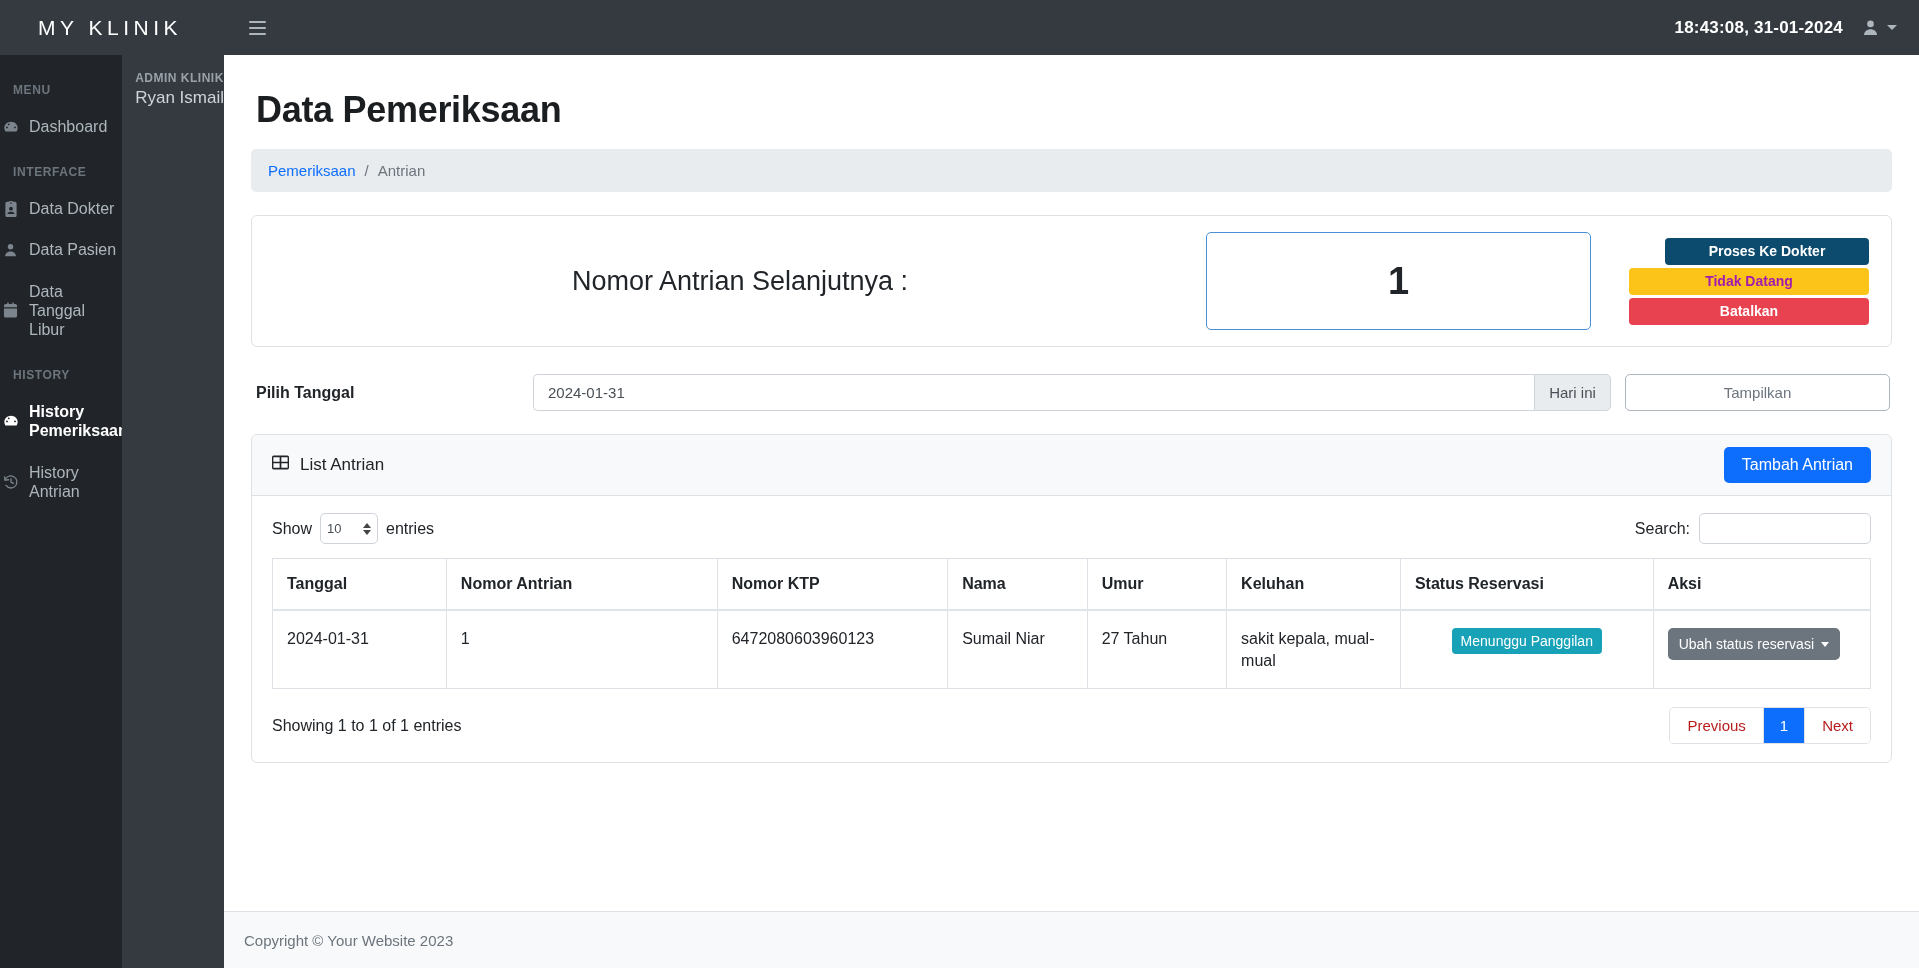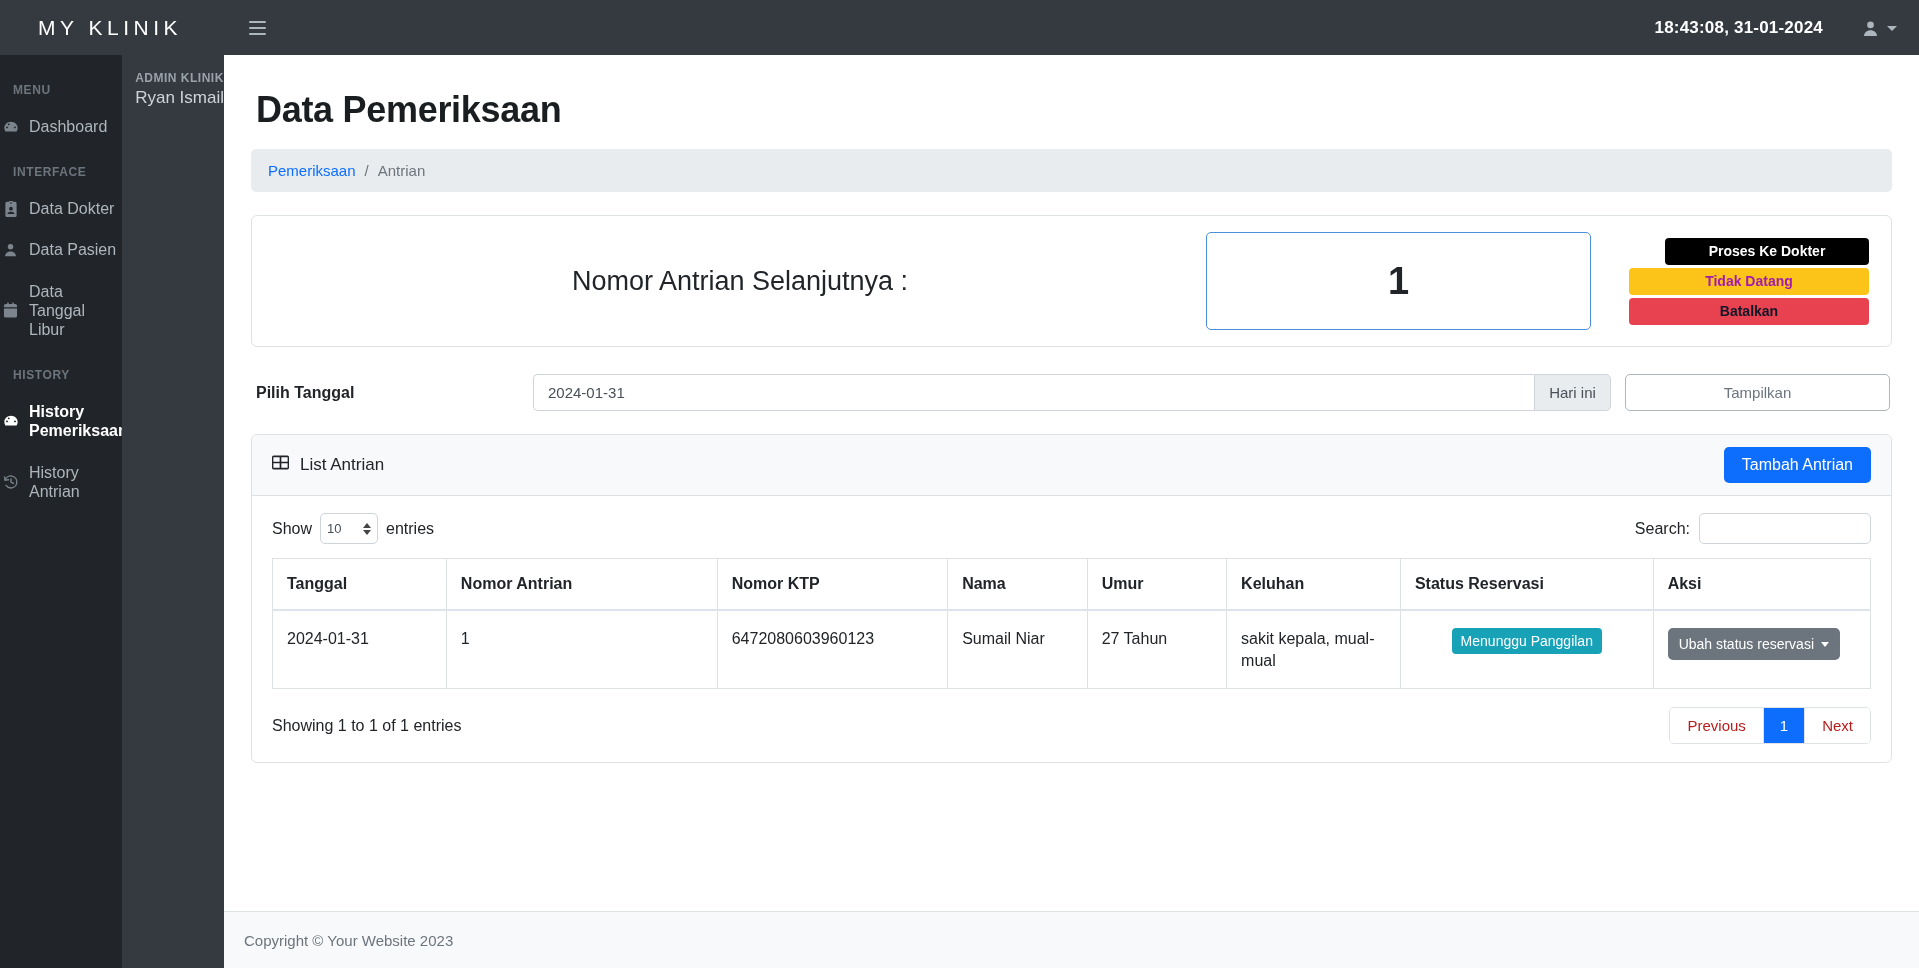--- a/index.html
+++ b/index.html
@@ -51,23 +51,23 @@
   .hamburger span {
     display: block;
     width: 17px;
     height: 2px;
     background: #adb5bd;
     border-radius: 1px;
   }
   .topbar-right {
     margin-left: auto;
     display: flex;
-    align-items: flex-end;
+    align-items: center;
     padding-right: 22px;
-    gap: 38px;
+    gap: 18px;
   }
   .clock {
     color: #ffffff;
     font-size: 17px;
     font-weight: bold;
     letter-spacing: 0.2px;
     white-space: nowrap;
   }
   .user-menu {
     display: flex;
@@ -224,23 +224,23 @@
     border: none;
     border-radius: 4px;
     font-size: 14px;
     font-weight: bold;
     cursor: pointer;
     font-family: "Liberation Sans", sans-serif;
     display: flex;
     align-items: center;
     justify-content: center;
   }
-  .qbtn.green  { background: #000000; color: #fff; margin-left: 36px; }
+  .qbtn.green  { background: #0c4a6e; color: #fff; margin-left: 36px; }
   .qbtn.yellow { background: #fcc419; color: #a21caf; }
-  .qbtn.red    { background: #e8414f; color: #0f172a; }
+  .qbtn.red    { background: #e8414f; color: #ffffff; }
 
   
   .date-row {
     display: flex;
     align-items: center;
     margin-bottom: 23px;
     padding: 0 2px;
   }
   .date-label {
     font-size: 16px;

